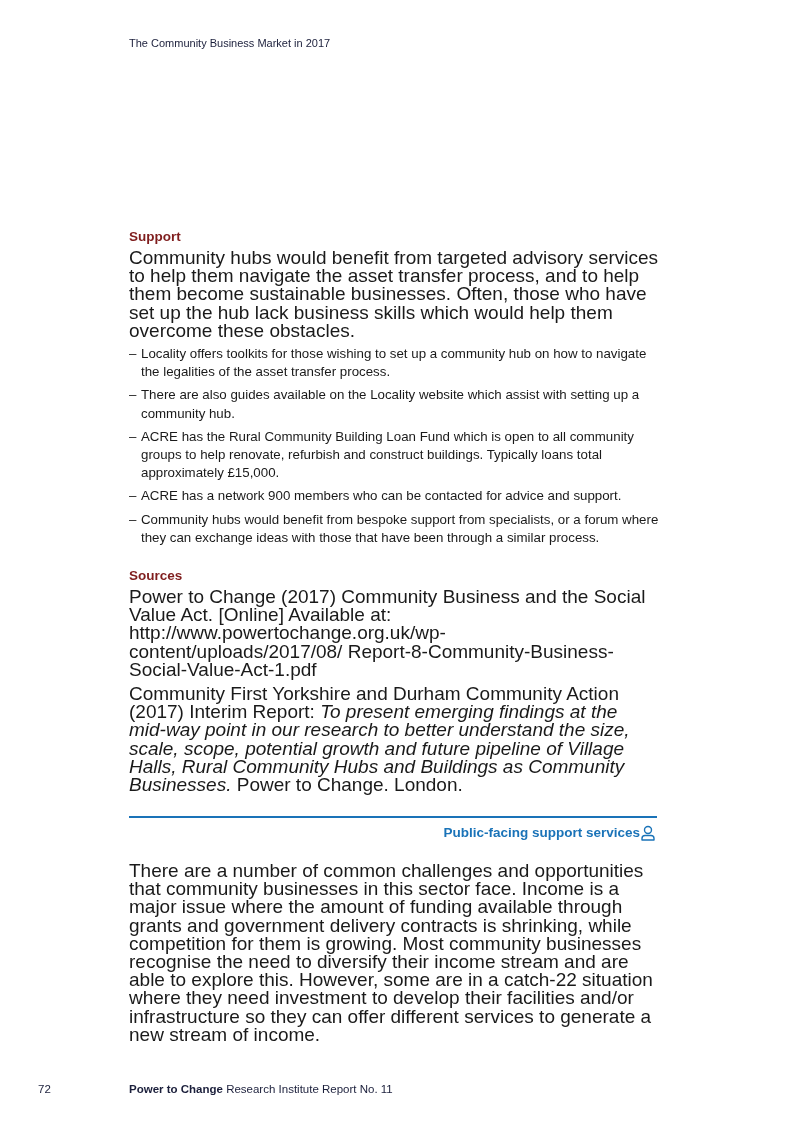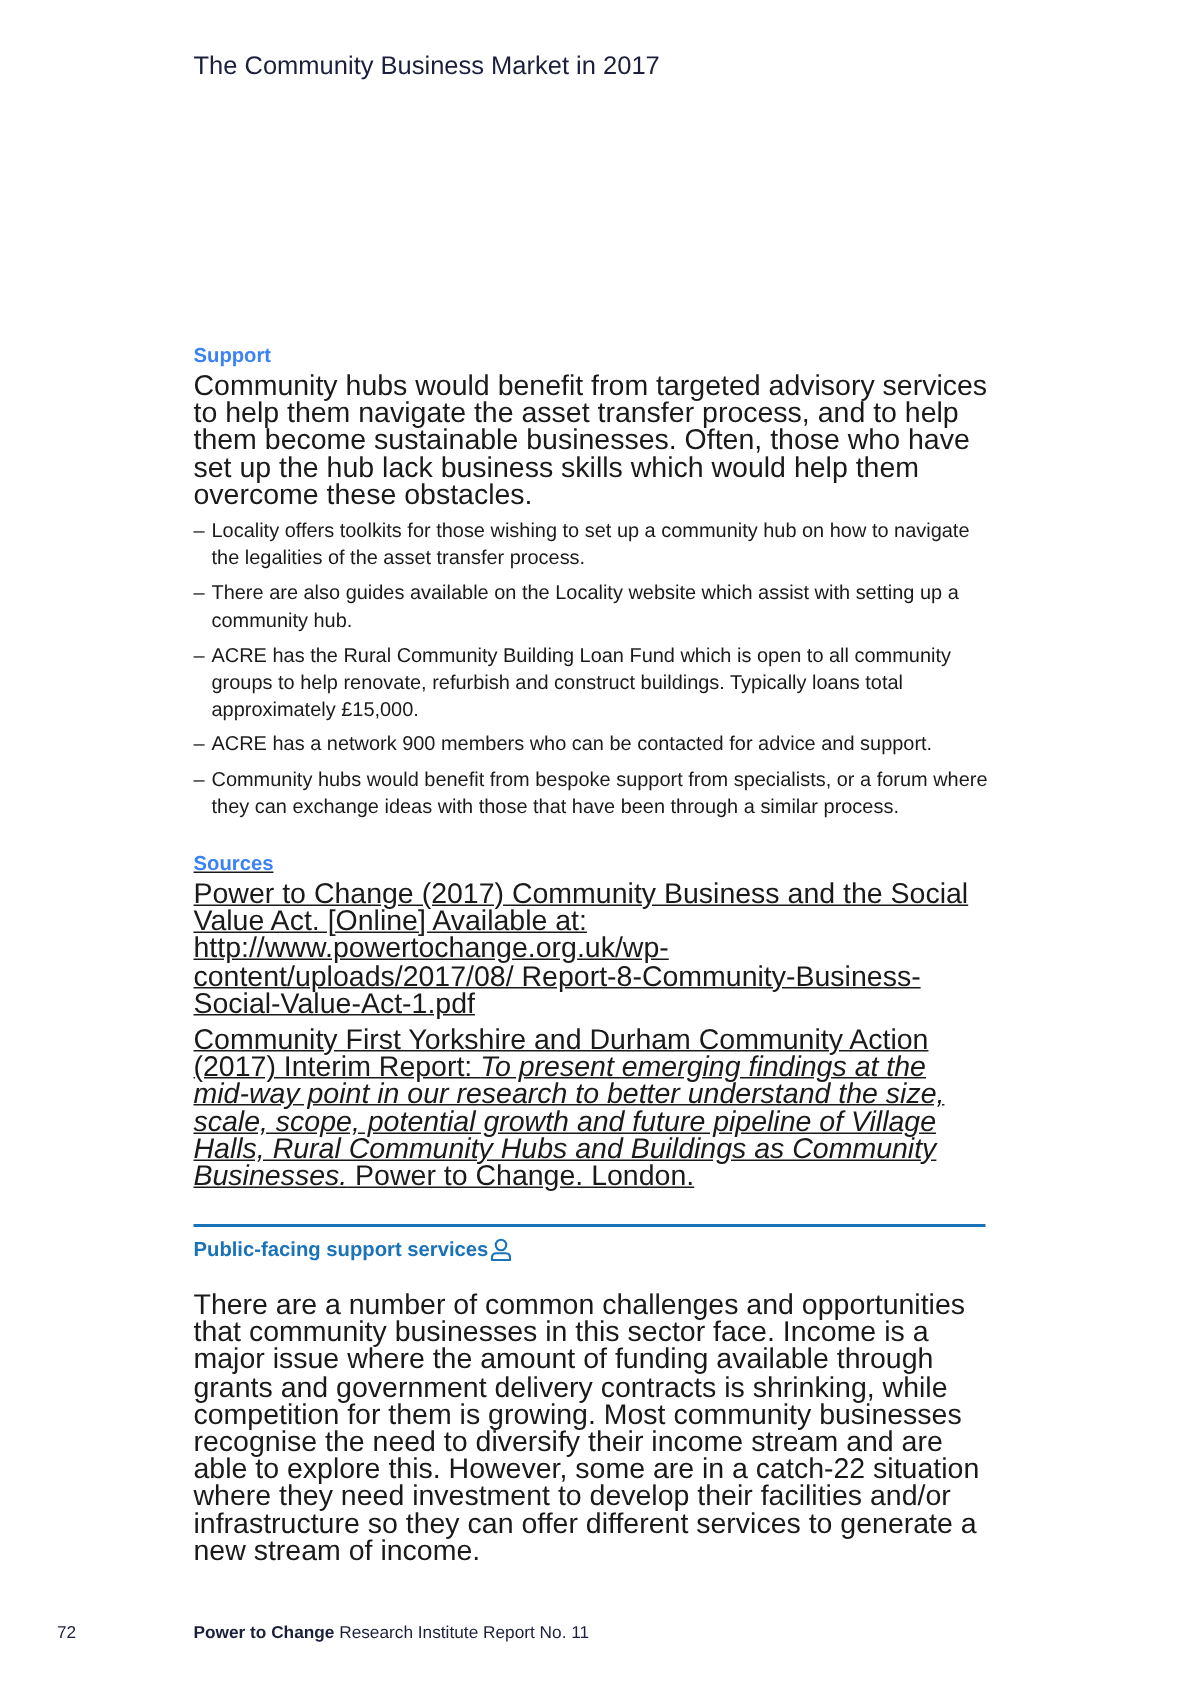--- a/index.html
+++ b/index.html
@@ -1,36 +1,36 @@
 <!DOCTYPE html>
 <html><head>
   <meta charset="utf-8">
   <style>
     html, body { margin: 0; padding: 0; background: #ffffff; }
     body { width: 800px; height: 1132px; position: relative; overflow: hidden;
            font-family: "Liberation Sans", "DejaVu Sans", sans-serif; color: #1a1a1a; }
-    .running-head { position: absolute; left: 129px; top: 36px; font-size: 17px; line-height: 15px; }
+    .running-head { position: absolute; left: 129px; top: 36px; font-size: 11px; line-height: 15px; }
     .running-head .title { color: #1b1f3b; }
     .running-head .subtitle { color: #1a73b8; }
 
     .content { position: absolute; left: 129px; top: 228px; width: 530px; }
-    h3 { margin: 0; font-size: 13.5px; font-weight: bold; color: #3b82f6; line-height: 18px; }
+    h3 { margin: 0; font-size: 13.5px; font-weight: bold; color: #7f1d1d; line-height: 18px; }
     p { margin: 0; font-size: 19px; line-height: 18.2px; color: #1a1a1a; }
     .section-support h3 { margin-bottom: 3px; }
     .bullets { list-style: none; margin: 5px 0 0 0; padding: 0; }
     .bullets li { position: relative; padding-left: 12px; font-size: 13.3px; line-height: 18.2px; margin-bottom: 5px; }
     .bullets li .dash { position: absolute; left: 0; top: 0; }
 
-    .section-sources { margin-top: 20px; text-decoration: underline; }
+    .section-sources { margin-top: 20px; }
     .section-sources h3 { margin-bottom: 3px; }
     .section-sources p { margin-bottom: 6px; }
     .section-sources em { font-style: italic; text-align: right; }
 
     .section-public { position: absolute; left: 129px; top: 816px; width: 528px; border-top: 2px solid #1a73b8; padding-top: 6px; }
-    .section-public .head-row { display: flex; justify-content: flex-start; align-items: center; }
+    .section-public .head-row { display: flex; justify-content: flex-end; align-items: center; }
     .section-public h3 { color: #1a73b8; font-size: 13.5px; }
     .person-icon { width: 16px; height: 16px; margin-right: 1px; }
     .section-public p { margin-top: 20px; }
 
     .footer { position: absolute; top: 1083px; left: 38px; width: 700px; font-size: 11.5px; color: #1b1f3b; }
     .footer .page-num { position: absolute; left: 0; font-weight: normal; }
     .footer .pub { position: absolute; left: 91px; }
     .footer .pub .brand { font-weight: bold; }
   </style>
 </head>

